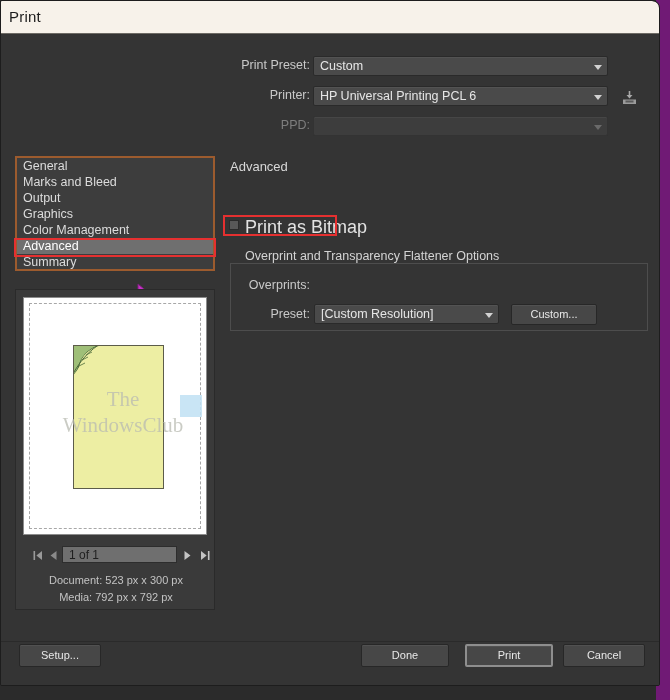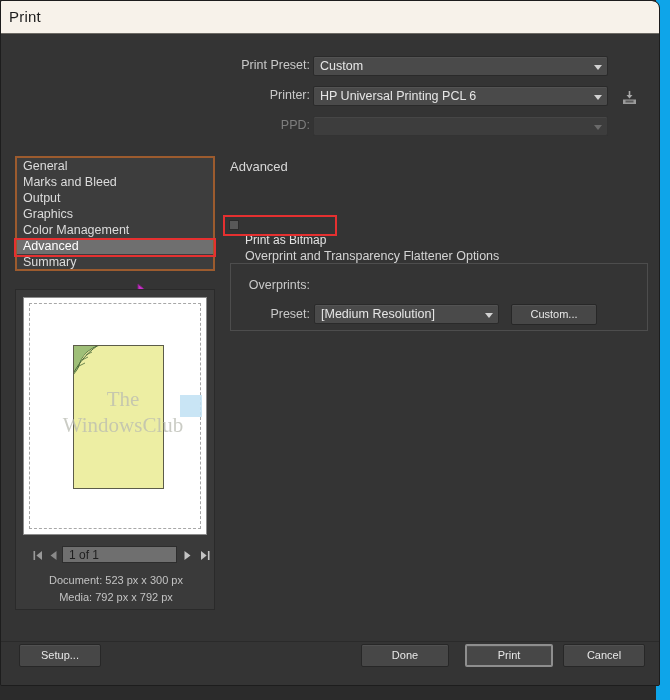--- a/index.html
+++ b/index.html
@@ -5,21 +5,21 @@
   html,body{margin:0;padding:0;}
   body{
     width:670px;height:700px;overflow:hidden;
     background:#c8cc95;
     font-family:"Liberation Sans", sans-serif;
     -webkit-font-smoothing:antialiased;
   }
   
   #app{
     position:relative;width:670px;height:700px;
-    background:#0ea5e9;
+    background:#701a75;
   }
   #app:before{ 
     content:"";position:absolute;left:0;top:0;width:656px;height:700px;
     background:#2b2b2b;
   }
   
   #dialog{
     position:absolute;left:0;top:0;width:660px;height:686px;
     background:#333333;
     border:1px solid #1d1d1d;
@@ -151,23 +151,22 @@
   #panelTitle{
     position:absolute;left:229px;top:124px;
     font-size:13px;color:#d8d8d8;
   }
   #bitmapRow{position:absolute;left:224px;top:182px;width:112px;height:17px;}
   #chk{
     position:absolute;left:4px;top:3px;width:10px;height:10px;
     background:#585858;border:1px solid #2b2b2b;box-sizing:border-box;
   }
   #bitmapRow .clabel{
-    position:absolute;left:20px;top:0px;font-size:12px;color:#e2e2e2;
+    position:absolute;left:20px;top:0px;font-size:18px;color:#e2e2e2;
     white-space:nowrap;
-    margin-top:16px;
   }
   #bitmapHighlight{
     position:absolute;left:222px;top:180px;width:114px;height:21px;
     border:2px solid #e53030;box-sizing:border-box;pointer-events:none;
   }
 
   #groupbox{
     position:absolute;left:229px;top:228px;width:418px;height:68px;
     border:1px solid #4d4d4d;box-sizing:border-box;
   }
@@ -319,21 +318,21 @@
       <div id="grouplegend">Overprint and Transparency Flattener Options</div>
 
       <div class="frow" style="left:229px;top:241px;width:80px;">
         <div class="flabel">Overprints:</div>
       </div>
 
       <div class="frow" style="left:229px;top:270px;width:80px;">
         <div class="flabel">Preset:</div>
       </div>
       <div class="combo" style="left:313px;top:269px;width:185px;">
-        <div class="ctext">[Medium Resolution]</div>
+        <div class="ctext">[Custom Resolution]</div>
         <div class="arrowbox">
           <div class="arrow"></div>
         </div>
       </div>
       <div class="btn" style="left:510px;top:269px;width:86px;">
         <span>Custom...</span>
       </div>
 
       <div id="hsep"></div>
 

